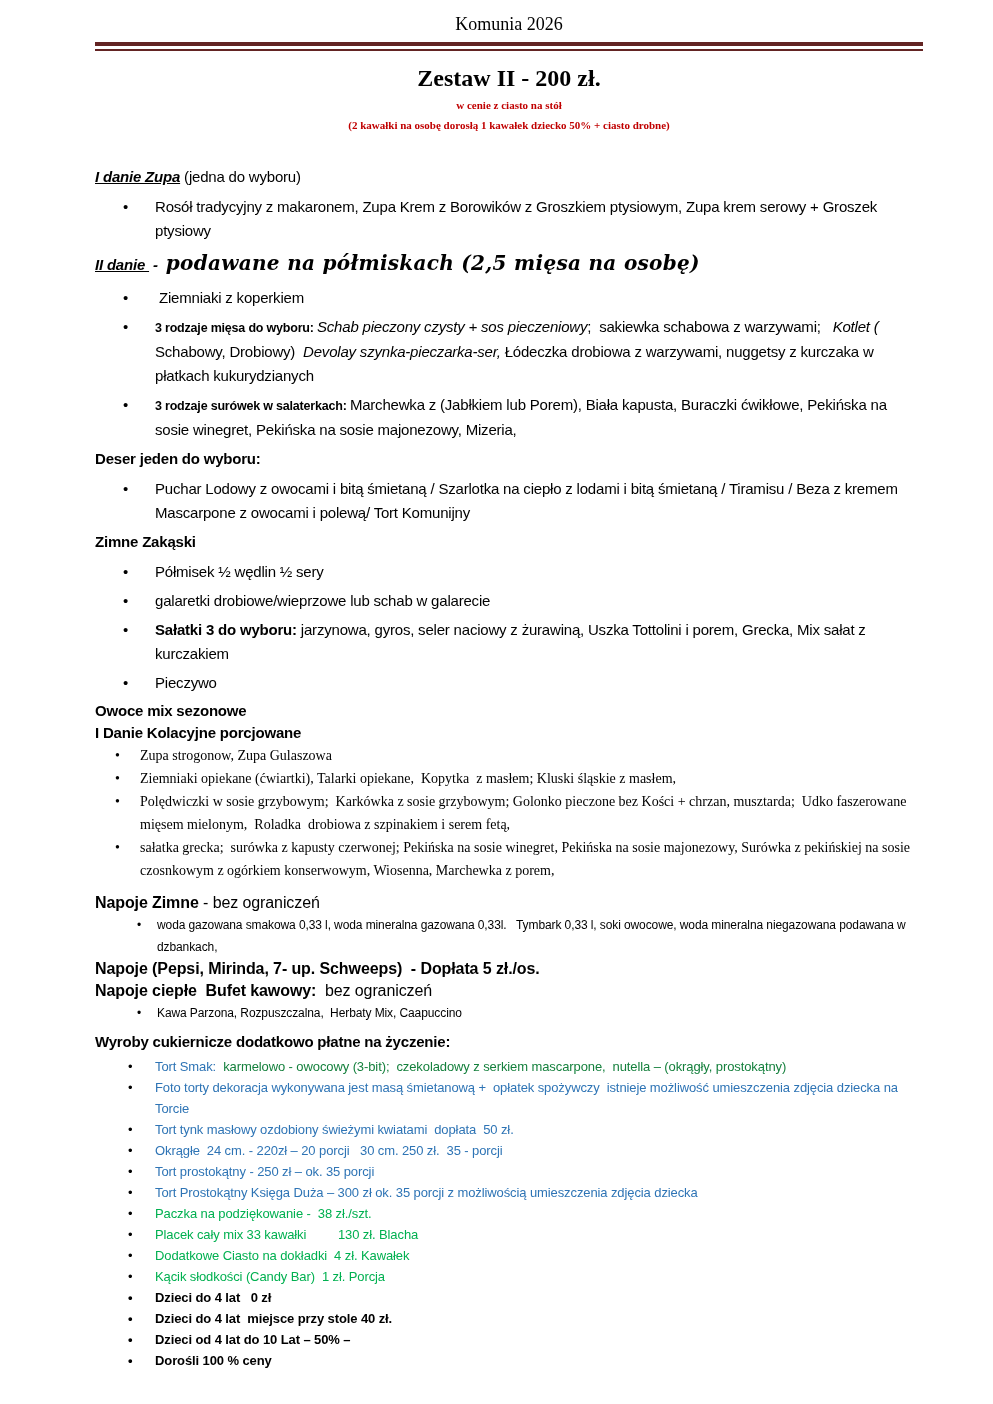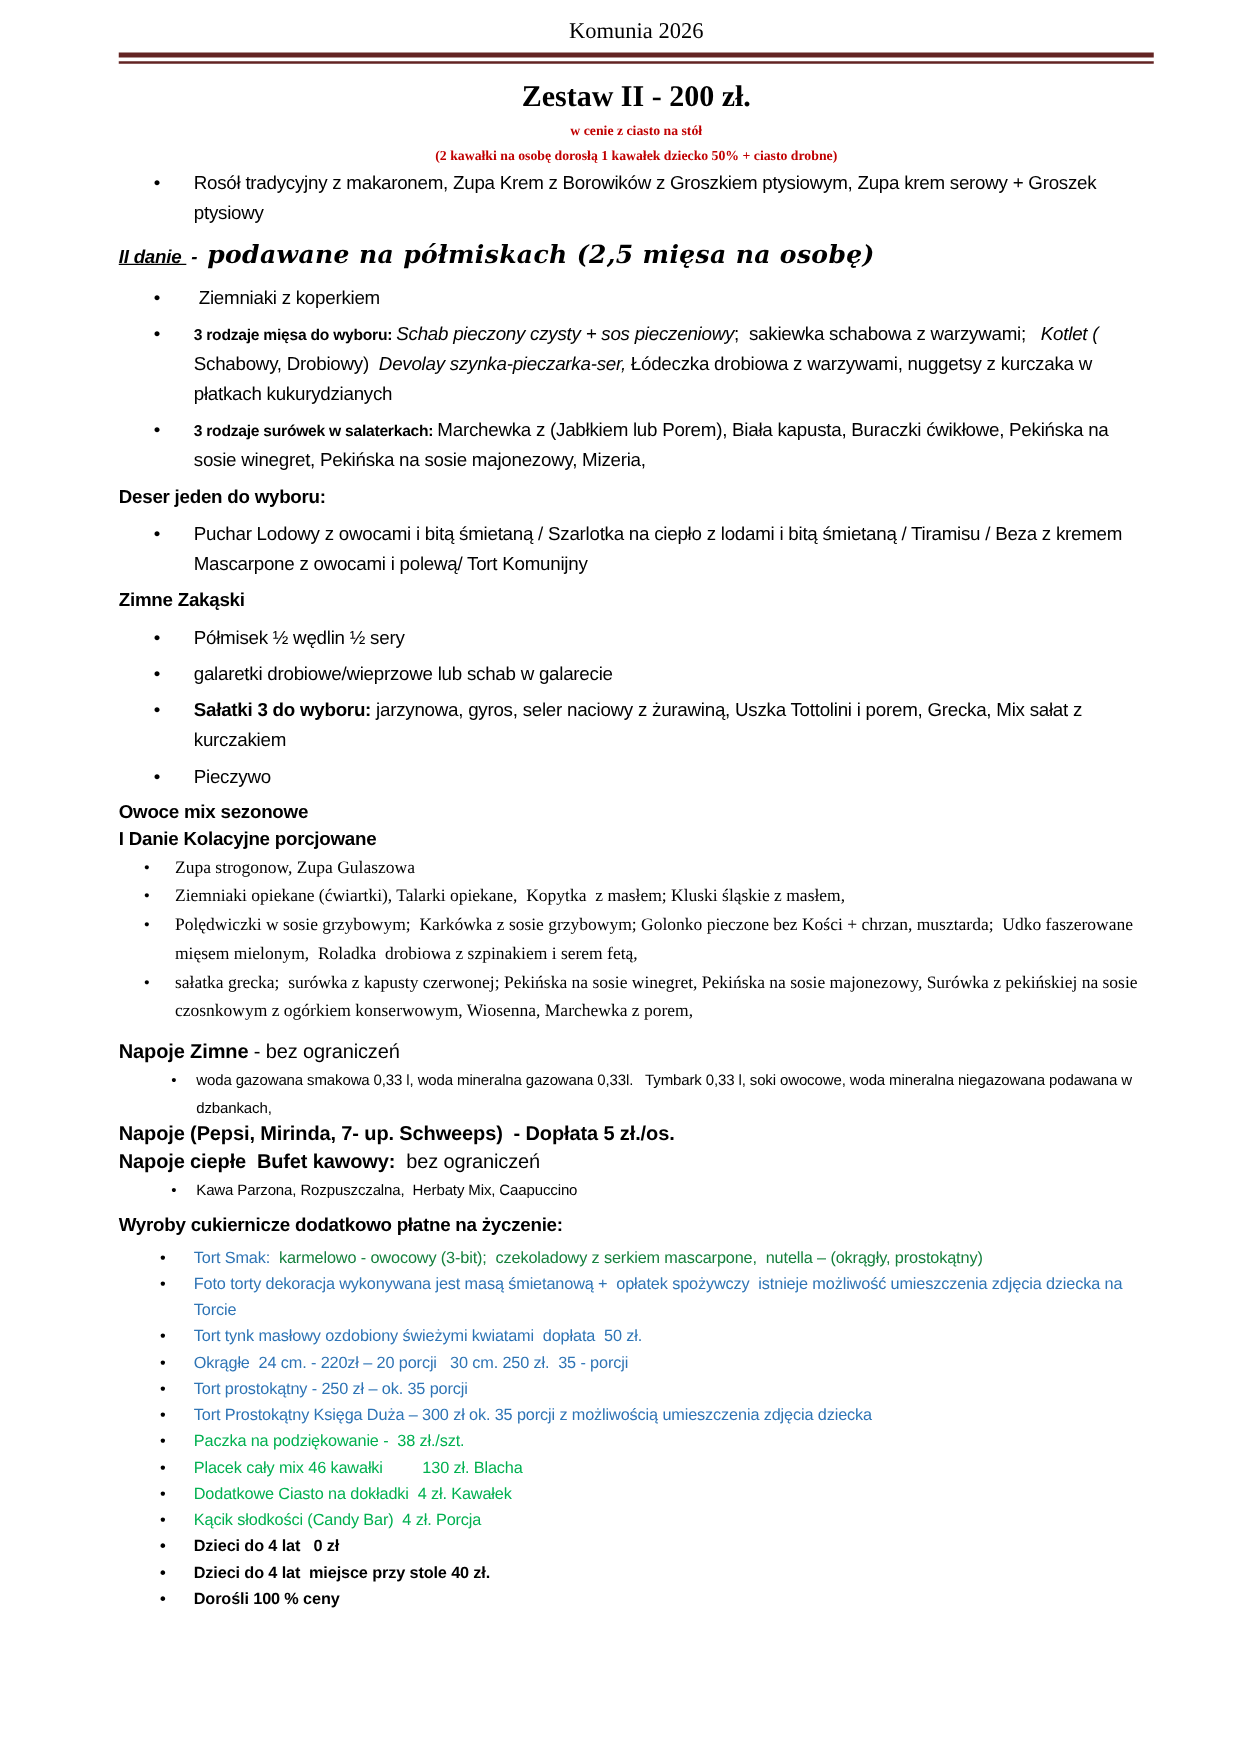--- a/index.html
+++ b/index.html
@@ -60,20 +60,21 @@
 
   <div>
     <div class="hdr-title" data-bind="header.title">Komunia 2026</div>
     <div class="hdr-rule"></div>
   </div>
 
   <div class="doc-title" data-bind="header.set_title">Zestaw II - 200 zł.</div>
   <div class="red-line first" data-bind="header.red_line1">w cenie z ciasto na stół</div>
   <div class="red-line" data-bind="header.red_line2">(2 kawałki na osobę dorosłą 1 kawałek dziecko 50% + ciasto drobne)</div>
 
+  <p class="h-sans sec-soup"><span class="bi u" data-bind="zupa.label">I danie Zupa</span><span data-bind="zupa.label_suffix"> (jedna do wyboru)</span></p>
   <ul class="main-list">
     <li data-bind="zupa.item">Rosół tradycyjny z makaronem, Zupa Krem z Borowików z Groszkiem ptysiowym, Zupa krem serowy + Groszek ptysiowy</li>
   </ul>
 
   <p class="h-main2"><span class="bi u" data-bind="danie2.label">II danie </span><span class="bi" data-bind="danie2.dash"> -  </span><span class="script" data-bind="danie2.script">podawane na półmiskach (2,5 mięsa na osobę)</span></p>
   <ul class="main-list">
     <li data-bind="danie2.potato"> Ziemniaki z koperkiem</li>
     <li><span class="b sm" data-bind="danie2.meat.r1">3 rodzaje mięsa do wyboru: </span><span class="i" data-bind="danie2.meat.r2">Schab pieczony czysty + sos pieczeniowy</span><span data-bind="danie2.meat.r3">;  sakiewka schabowa z warzywami;   </span><span class="i" data-bind="danie2.meat.r4">Kotlet (</span><span data-bind="danie2.meat.r5"> Schabowy, Drobiowy)  </span><span class="i" data-bind="danie2.meat.r6">Devolay szynka-pieczarka-ser,</span><span data-bind="danie2.meat.r7"> Łódeczka drobiowa z warzywami, nuggetsy z kurczaka w płatkach kukurydzianych</span></li>
     <li><span class="b sm" data-bind="danie2.salads.r1">3 rodzaje surówek w salaterkach: </span><span data-bind="danie2.salads.r2">Marchewka z (Jabłkiem lub Porem), Biała kapusta, Buraczki ćwikłowe, Pekińska na sosie winegret, Pekińska na sosie majonezowy, Mizeria,</span></li>
   </ul>
@@ -114,21 +115,22 @@
 
   <p class="h-wyroby" data-bind="wyroby.label">Wyroby cukiernicze dodatkowo płatne na życzenie:</p>
   <ul class="wyroby-list">
     <li><span class="c-blue" data-bind="wyroby.tort_smak_label">Tort Smak:</span><span class="c-dark" data-bind="wyroby.tort_smak_rest">  karmelowo - owocowy (3-bit);  czekoladowy z serkiem mascarpone,  nutella – (okrągły, prostokątny)</span></li>
     <li class="c-blue" data-bind="wyroby.blue_items.0">Foto torty dekoracja wykonywana jest masą śmietanową +  opłatek spożywczy  istnieje możliwość umieszczenia zdjęcia dziecka na Torcie</li>
     <li class="c-blue" data-bind="wyroby.blue_items.1">Tort tynk masłowy ozdobiony świeżymi kwiatami  dopłata  50 zł.</li>
     <li class="c-blue" data-bind="wyroby.blue_items.2">Okrągłe  24 cm. - 220zł – 20 porcji   30 cm. 250 zł.  35 - porcji</li>
     <li class="c-blue" data-bind="wyroby.blue_items.3">Tort prostokątny - 250 zł – ok. 35 porcji</li>
     <li class="c-blue" data-bind="wyroby.blue_items.4">Tort Prostokątny Księga Duża – 300 zł ok. 35 porcji z możliwością umieszczenia zdjęcia dziecka</li>
     <li class="c-green" data-bind="wyroby.green_items.0">Paczka na podziękowanie -  38 zł./szt.</li>
-    <li class="c-green" data-bind="wyroby.green_items.1">Placek cały mix 46 kawałki         130 zł. Blacha</li>
+    <li class="c-green" data-bind="wyroby.green_items.1">Placek cały mix 33 kawałki         130 zł. Blacha</li>
     <li class="c-green" data-bind="wyroby.green_items.2">Dodatkowe Ciasto na dokładki  4 zł. Kawałek</li>
-    <li class="c-green" data-bind="wyroby.green_items.3">Kącik słodkości (Candy Bar)  4 zł. Porcja</li>
+    <li class="c-green" data-bind="wyroby.green_items.3">Kącik słodkości (Candy Bar)  1 zł. Porcja</li>
     <li class="kids" data-bind="wyroby.kids_items.0">Dzieci do 4 lat   0 zł</li>
     <li class="kids" data-bind="wyroby.kids_items.1">Dzieci do 4 lat  miejsce przy stole 40 zł.</li>
+    <li class="kids" data-bind="wyroby.kids_items.2">Dzieci od 4 lat do 10 Lat – 50% –</li>
     <li class="adults" data-bind="wyroby.adults">Dorośli 100 % ceny</li>
   </ul>
 
 </div>
 
 </body></html>

